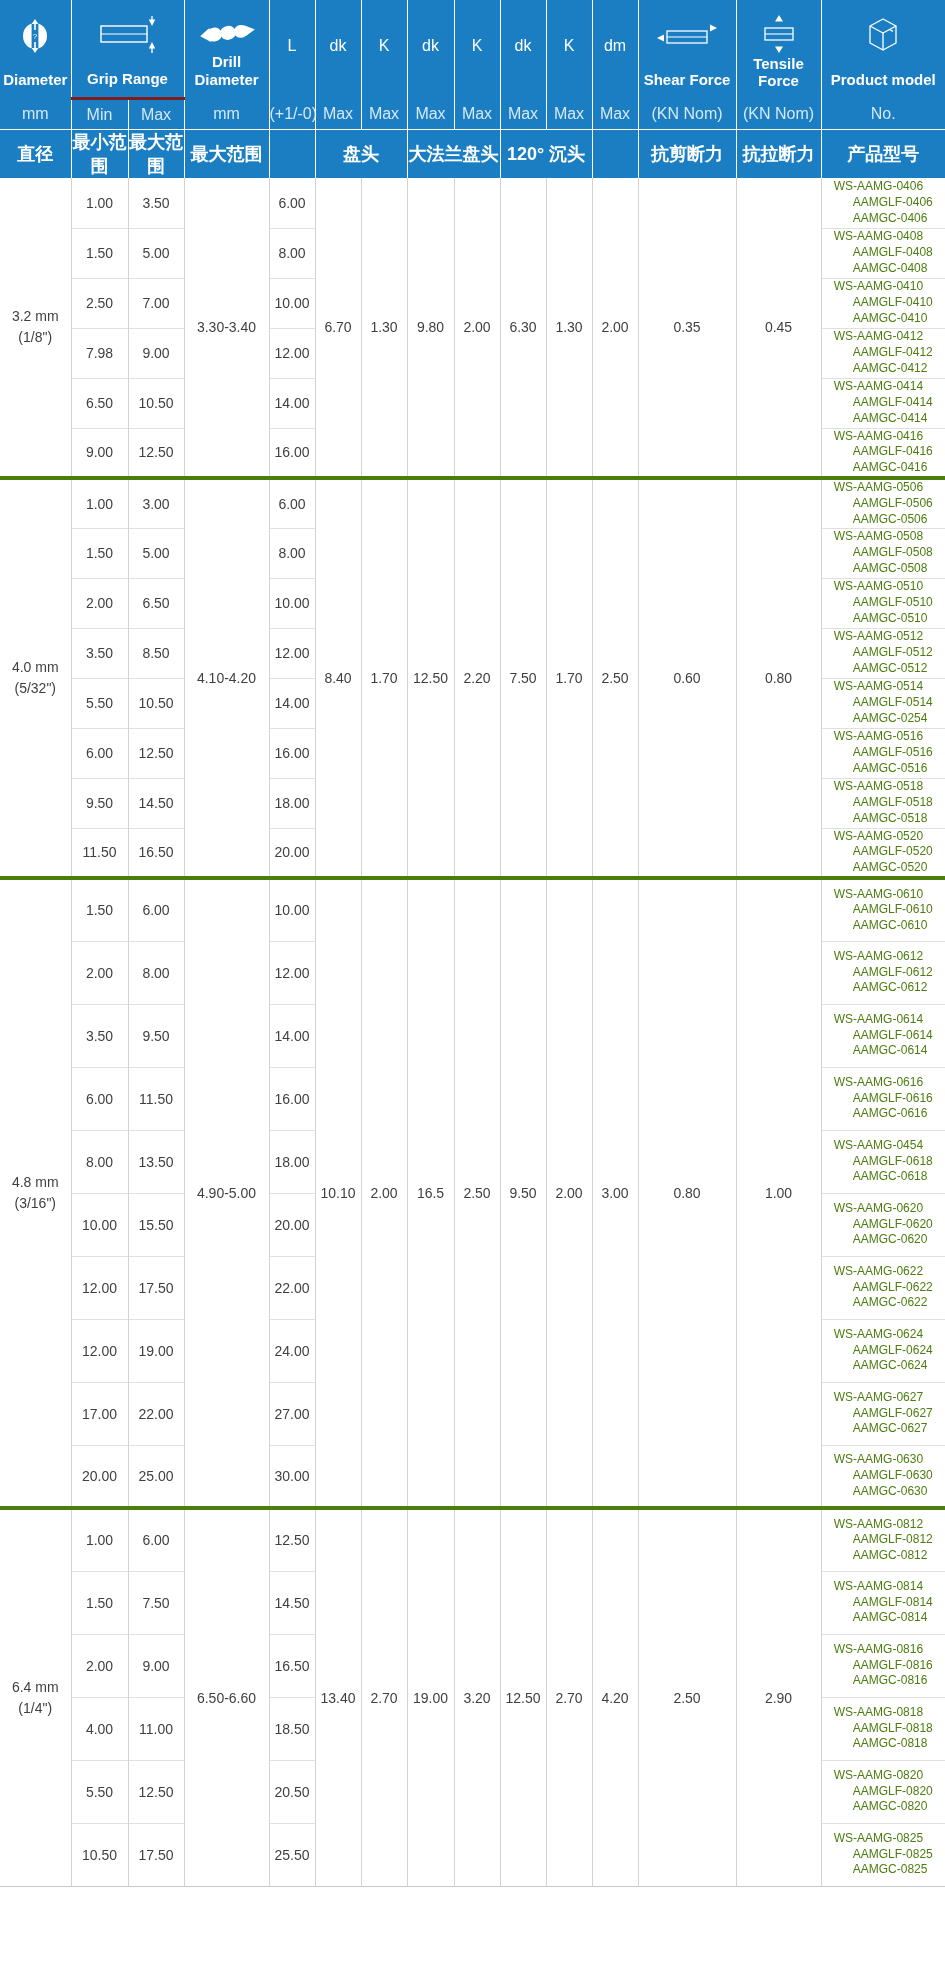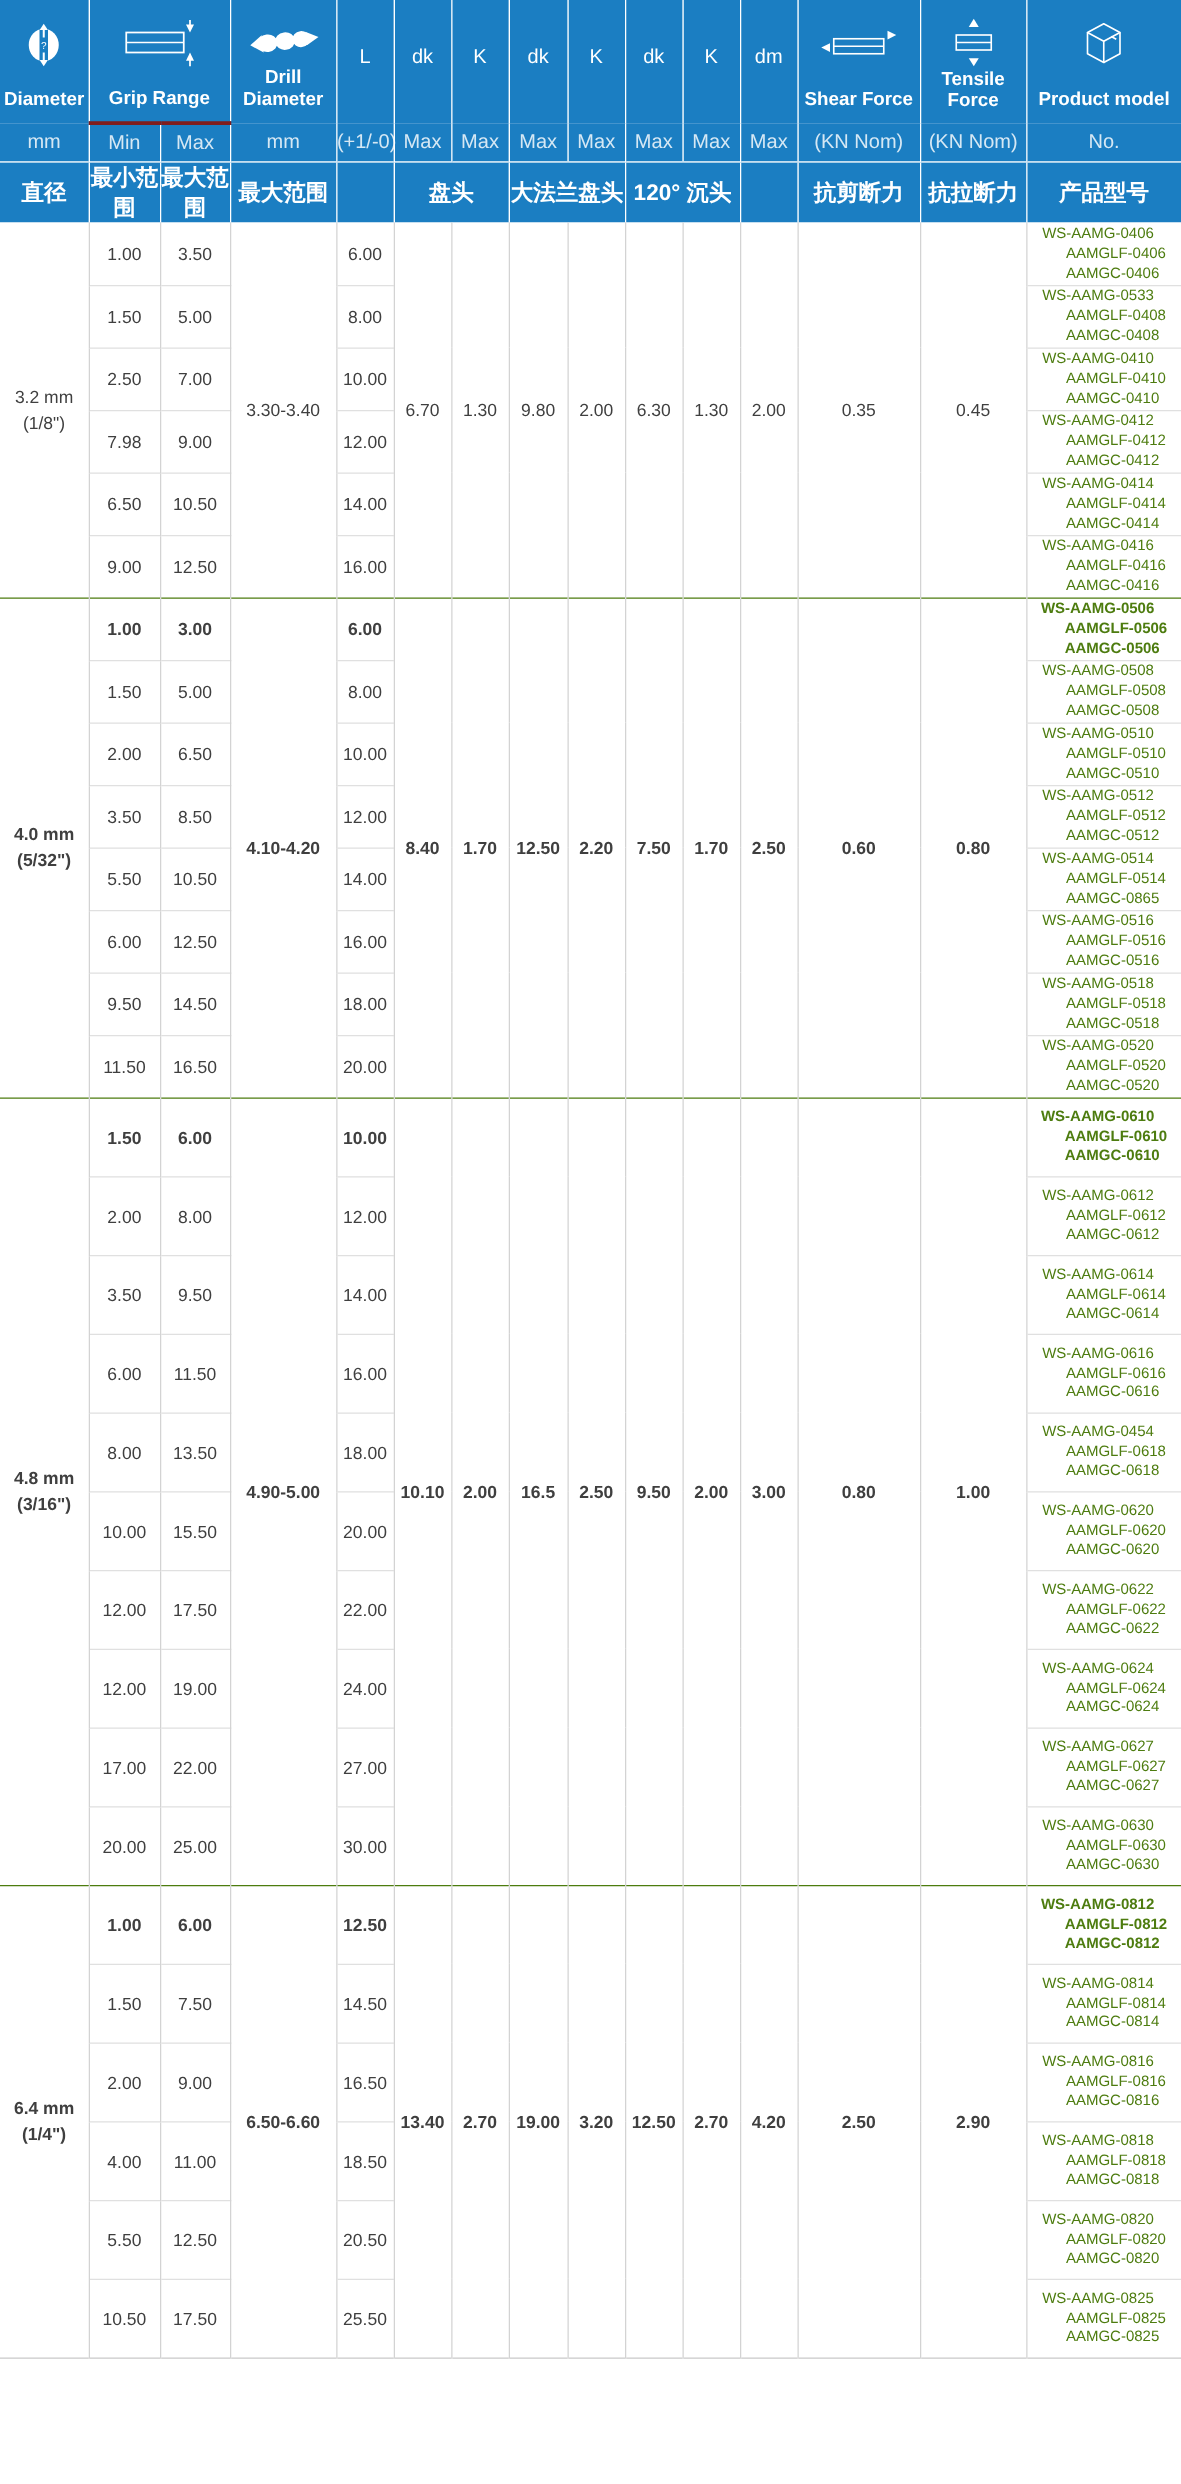--- a/index.html
+++ b/index.html
@@ -14,21 +14,21 @@
   .ha{display:flex;flex-direction:column;align-items:center;height:97px;box-sizing:border-box;padding-top:12px;}
   .ha .iconbox{height:46px;display:flex;align-items:center;justify-content:center;}
   .ha .lbl{margin-top:auto;padding-bottom:9px;font-size:15px;font-weight:600;line-height:1.18;}
   .ha .letter{padding-top:24px;font-size:16px;font-weight:400;}
   .rowB td{height:29px;font-size:16px;font-weight:400;color:rgba(255,255,255,.82);}
   .rowB td.bt{border-top:3px solid #7f1d1d;}
   .rowC td{height:33px;font-size:18px;font-weight:600;border-top:1px solid #fff;}
   
   tbody td{border-left:1px solid #d3d3d3;text-align:center;vertical-align:middle;color:#3f3f3f;font-size:14px;background:#fff;}
   tbody td.rowline{border-top:1px solid #e0e0e0;}
-  tbody tr.group-start td{border-top:1px solid #4d7c0f;font-weight:bold;}
+  tbody tr.group-start td{border-top:4px solid #4d7c0f;}
   tr.h50{height:50px;}
   tr.h63{height:63px;}
   .diameter-cell div{line-height:1.5;}
   td.model{font-size:12px;color:#4d7c0f;}
   .model-block{display:inline-block;text-align:left;line-height:1.32;}
   .model-line{white-space:nowrap;}
   .model-line + .model-line{padding-left:19px;}
   svg{display:block;}
 </style>
 </head>
@@ -236,21 +236,21 @@
           <td class="num" rowspan="6">1.30</td>
           <td class="num" rowspan="6">2.00</td>
           <td class="num" rowspan="6">0.35</td>
           <td class="num" rowspan="6">0.45</td>
           <td class="model"><div class="model-block"><div class="model-line">WS-AAMG-0406</div><div class="model-line">AAMGLF-0406</div><div class="model-line">AAMGC-0406</div></div></td>
         </tr>
         <tr class="h50">
           <td class="num rowline">1.50</td>
           <td class="num rowline">5.00</td>
           <td class="num rowline">8.00</td>
-          <td class="model rowline"><div class="model-block"><div class="model-line">WS-AAMG-0533</div><div class="model-line">AAMGLF-0408</div><div class="model-line">AAMGC-0408</div></div></td>
+          <td class="model rowline"><div class="model-block"><div class="model-line">WS-AAMG-0408</div><div class="model-line">AAMGLF-0408</div><div class="model-line">AAMGC-0408</div></div></td>
         </tr>
         <tr class="h50">
           <td class="num rowline">2.50</td>
           <td class="num rowline">7.00</td>
           <td class="num rowline">10.00</td>
           <td class="model rowline"><div class="model-block"><div class="model-line">WS-AAMG-0410</div><div class="model-line">AAMGLF-0410</div><div class="model-line">AAMGC-0410</div></div></td>
         </tr>
         <tr class="h50">
           <td class="num rowline">7.98</td>
           <td class="num rowline">9.00</td>
@@ -304,21 +304,21 @@
         <tr class="h50">
           <td class="num rowline">3.50</td>
           <td class="num rowline">8.50</td>
           <td class="num rowline">12.00</td>
           <td class="model rowline"><div class="model-block"><div class="model-line">WS-AAMG-0512</div><div class="model-line">AAMGLF-0512</div><div class="model-line">AAMGC-0512</div></div></td>
         </tr>
         <tr class="h50">
           <td class="num rowline">5.50</td>
           <td class="num rowline">10.50</td>
           <td class="num rowline">14.00</td>
-          <td class="model rowline"><div class="model-block"><div class="model-line">WS-AAMG-0514</div><div class="model-line">AAMGLF-0514</div><div class="model-line">AAMGC-0865</div></div></td>
+          <td class="model rowline"><div class="model-block"><div class="model-line">WS-AAMG-0514</div><div class="model-line">AAMGLF-0514</div><div class="model-line">AAMGC-0254</div></div></td>
         </tr>
         <tr class="h50">
           <td class="num rowline">6.00</td>
           <td class="num rowline">12.50</td>
           <td class="num rowline">16.00</td>
           <td class="model rowline"><div class="model-block"><div class="model-line">WS-AAMG-0516</div><div class="model-line">AAMGLF-0516</div><div class="model-line">AAMGC-0516</div></div></td>
         </tr>
         <tr class="h50">
           <td class="num rowline">9.50</td>
           <td class="num rowline">14.50</td>

